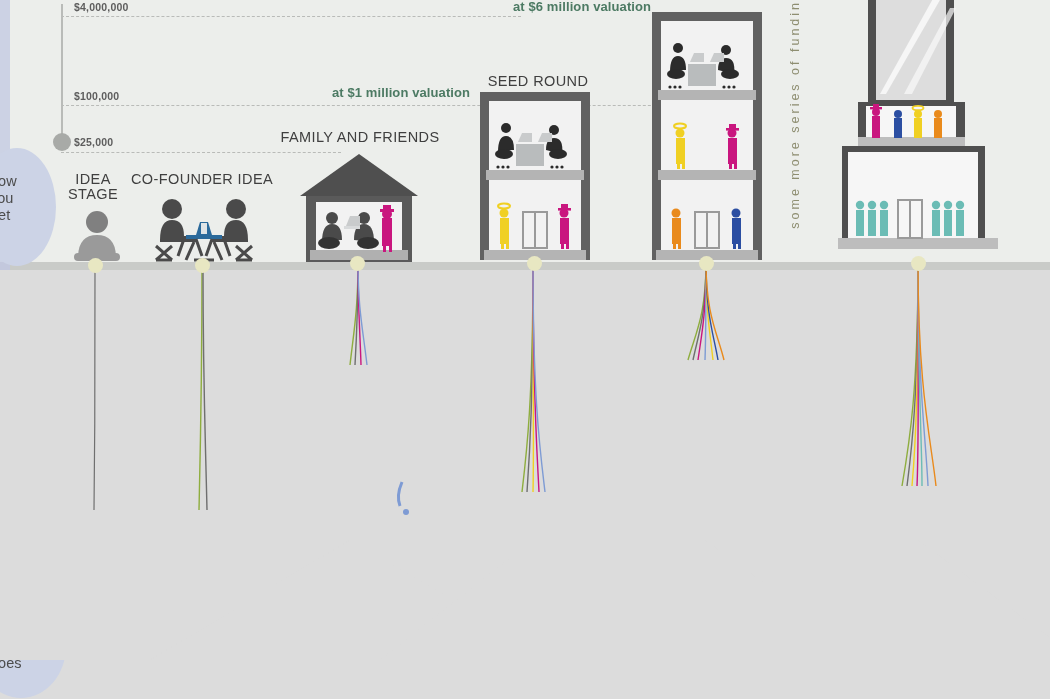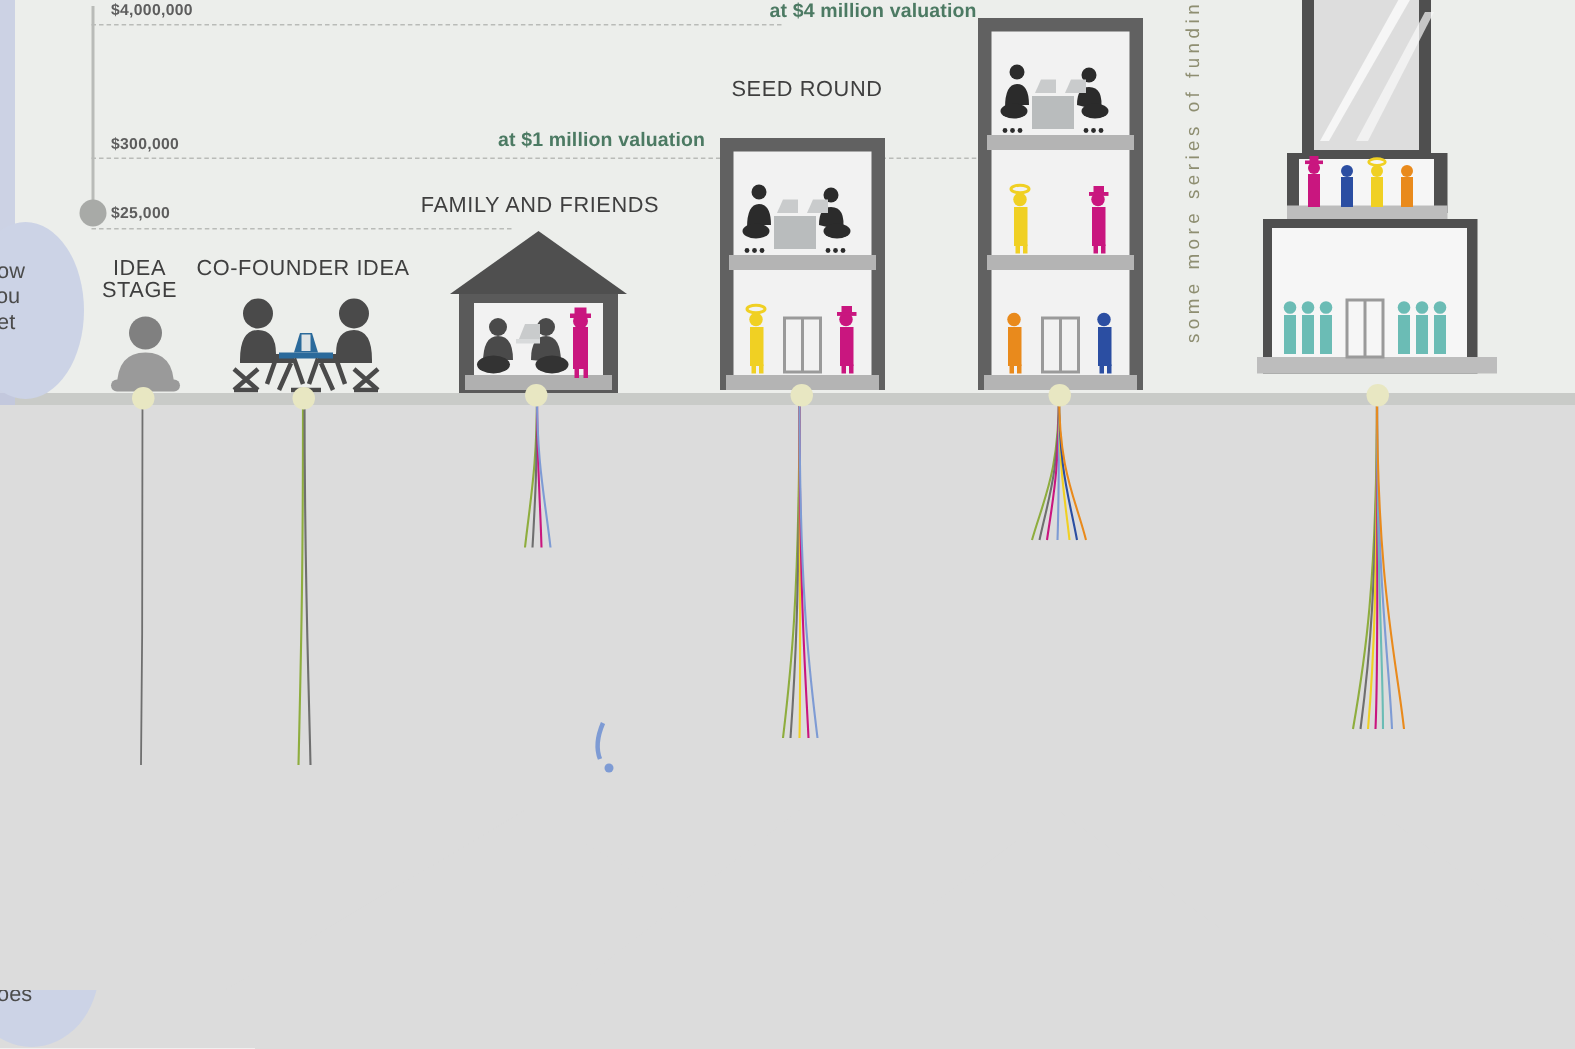--- a/index.html
+++ b/index.html
@@ -128,35 +128,35 @@
 does</span>
   </div>
 
   <div class="axis-v"></div>
   <div class="axis-dot"></div>
 
   <div class="grid-line" style="left:61px; top:16px;  width:460px;"></div>
   <div class="grid-lbl" style="left:74px; top:1px;">$4,000,000</div>
 
   <div class="grid-line" style="left:61px; top:105px; width:640px;"></div>
-  <div class="grid-lbl" style="left:74px; top:90px;">$300,000</div>
+  <div class="grid-lbl" style="left:74px; top:90px;">$100,000</div>
 
   <div class="grid-line" style="left:61px; top:152px; width:280px;"></div>
   <div class="grid-lbl" style="left:74px; top:136px;">$25,000</div>
 
-  <div class="val-note" style="left:513px; top:-1px;">at $4 million valuation</div>
+  <div class="val-note" style="left:513px; top:-1px;">at $6 million valuation</div>
   <div class="val-note" style="left:332px; top:85px;">at $1 million valuation</div>
 
   <div class="vert-note" style="left:788px; top:-10px;">some more series of funding</div>
 
   <div class="stage-title" style="left:60px; top:172px; width:66px; white-space:pre-line;">IDEA
 STAGE</div>
   <div class="stage-title" style="left:122px; top:172px; width:160px;">CO-FOUNDER IDEA</div>
   <div class="stage-title" style="left:278px; top:130px; width:164px;">FAMILY AND FRIENDS</div>
-  <div class="stage-title" style="left:470px; top:53px; width:136px;">SEED ROUND</div>
+  <div class="stage-title" style="left:470px; top:74px; width:136px;">SEED ROUND</div>
 
   <svg class="bld" style="left:66px; top:210px; width:62px; height:52px;">
     <ellipse cx="31" cy="12" rx="11" ry="11" fill="#808080"></ellipse>
     <path d="M12 48 Q12 25 31 25 Q50 25 50 48 Z" fill="#9a9a9a"></path>
     <rect x="8" y="43" width="46" height="8" rx="4" fill="#9a9a9a"></rect>
   </svg>
 
   <svg class="bld" style="left:150px; top:196px; width:108px; height:66px;">
     <circle cx="22" cy="13" r="10" fill="#4a4a4a"></circle>
     <path d="M10 44 Q10 24 22 24 Q34 24 34 40 L46 40 L46 46 L10 46 Z" fill="#4a4a4a"></path>

